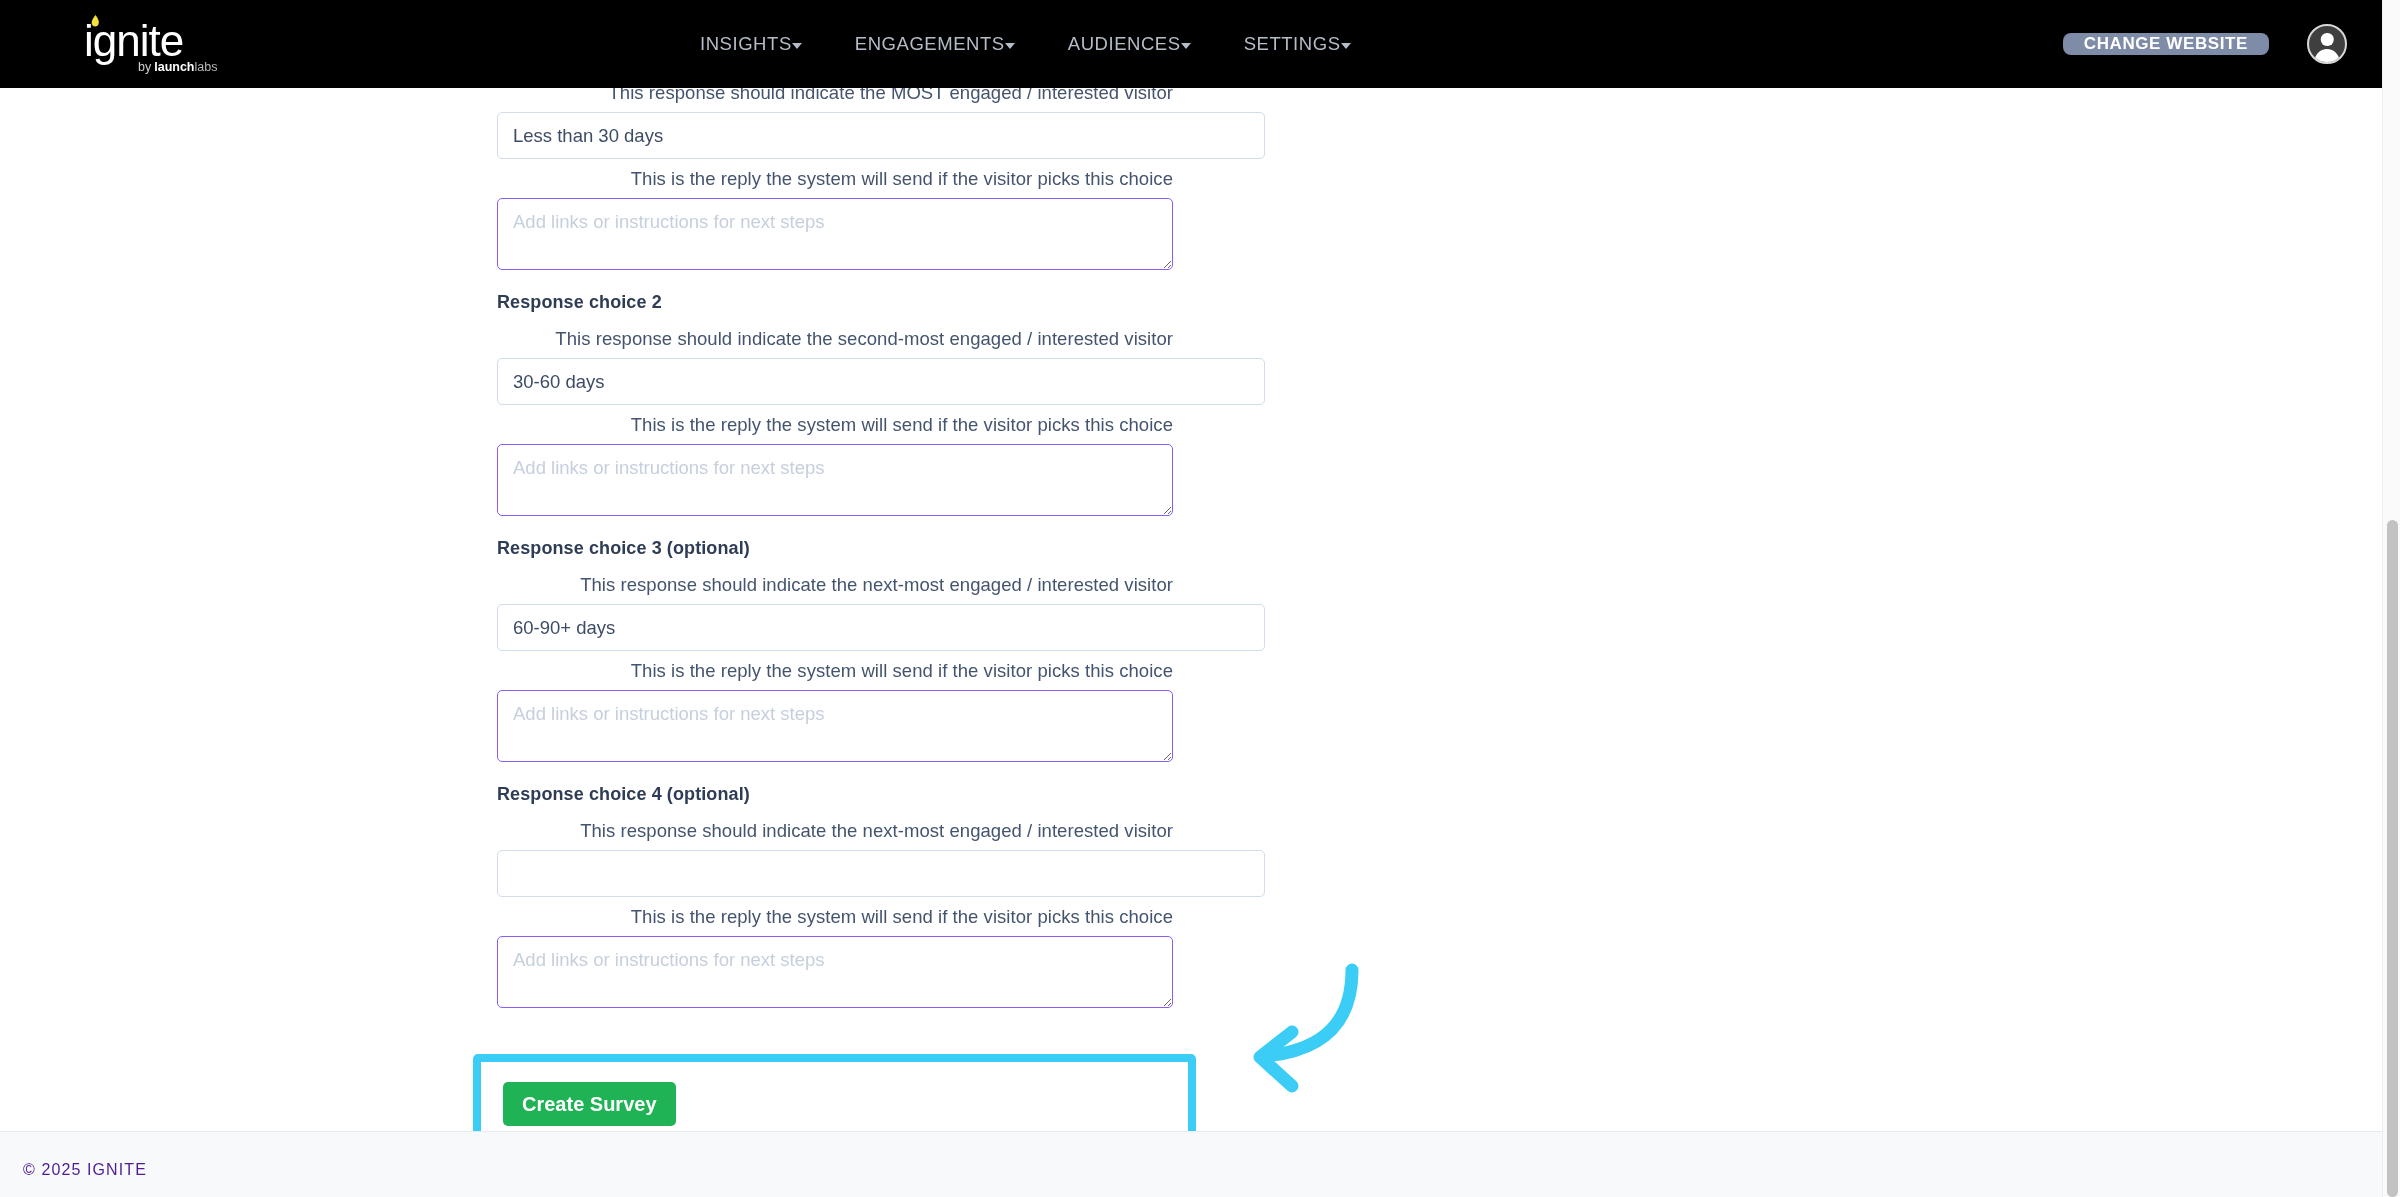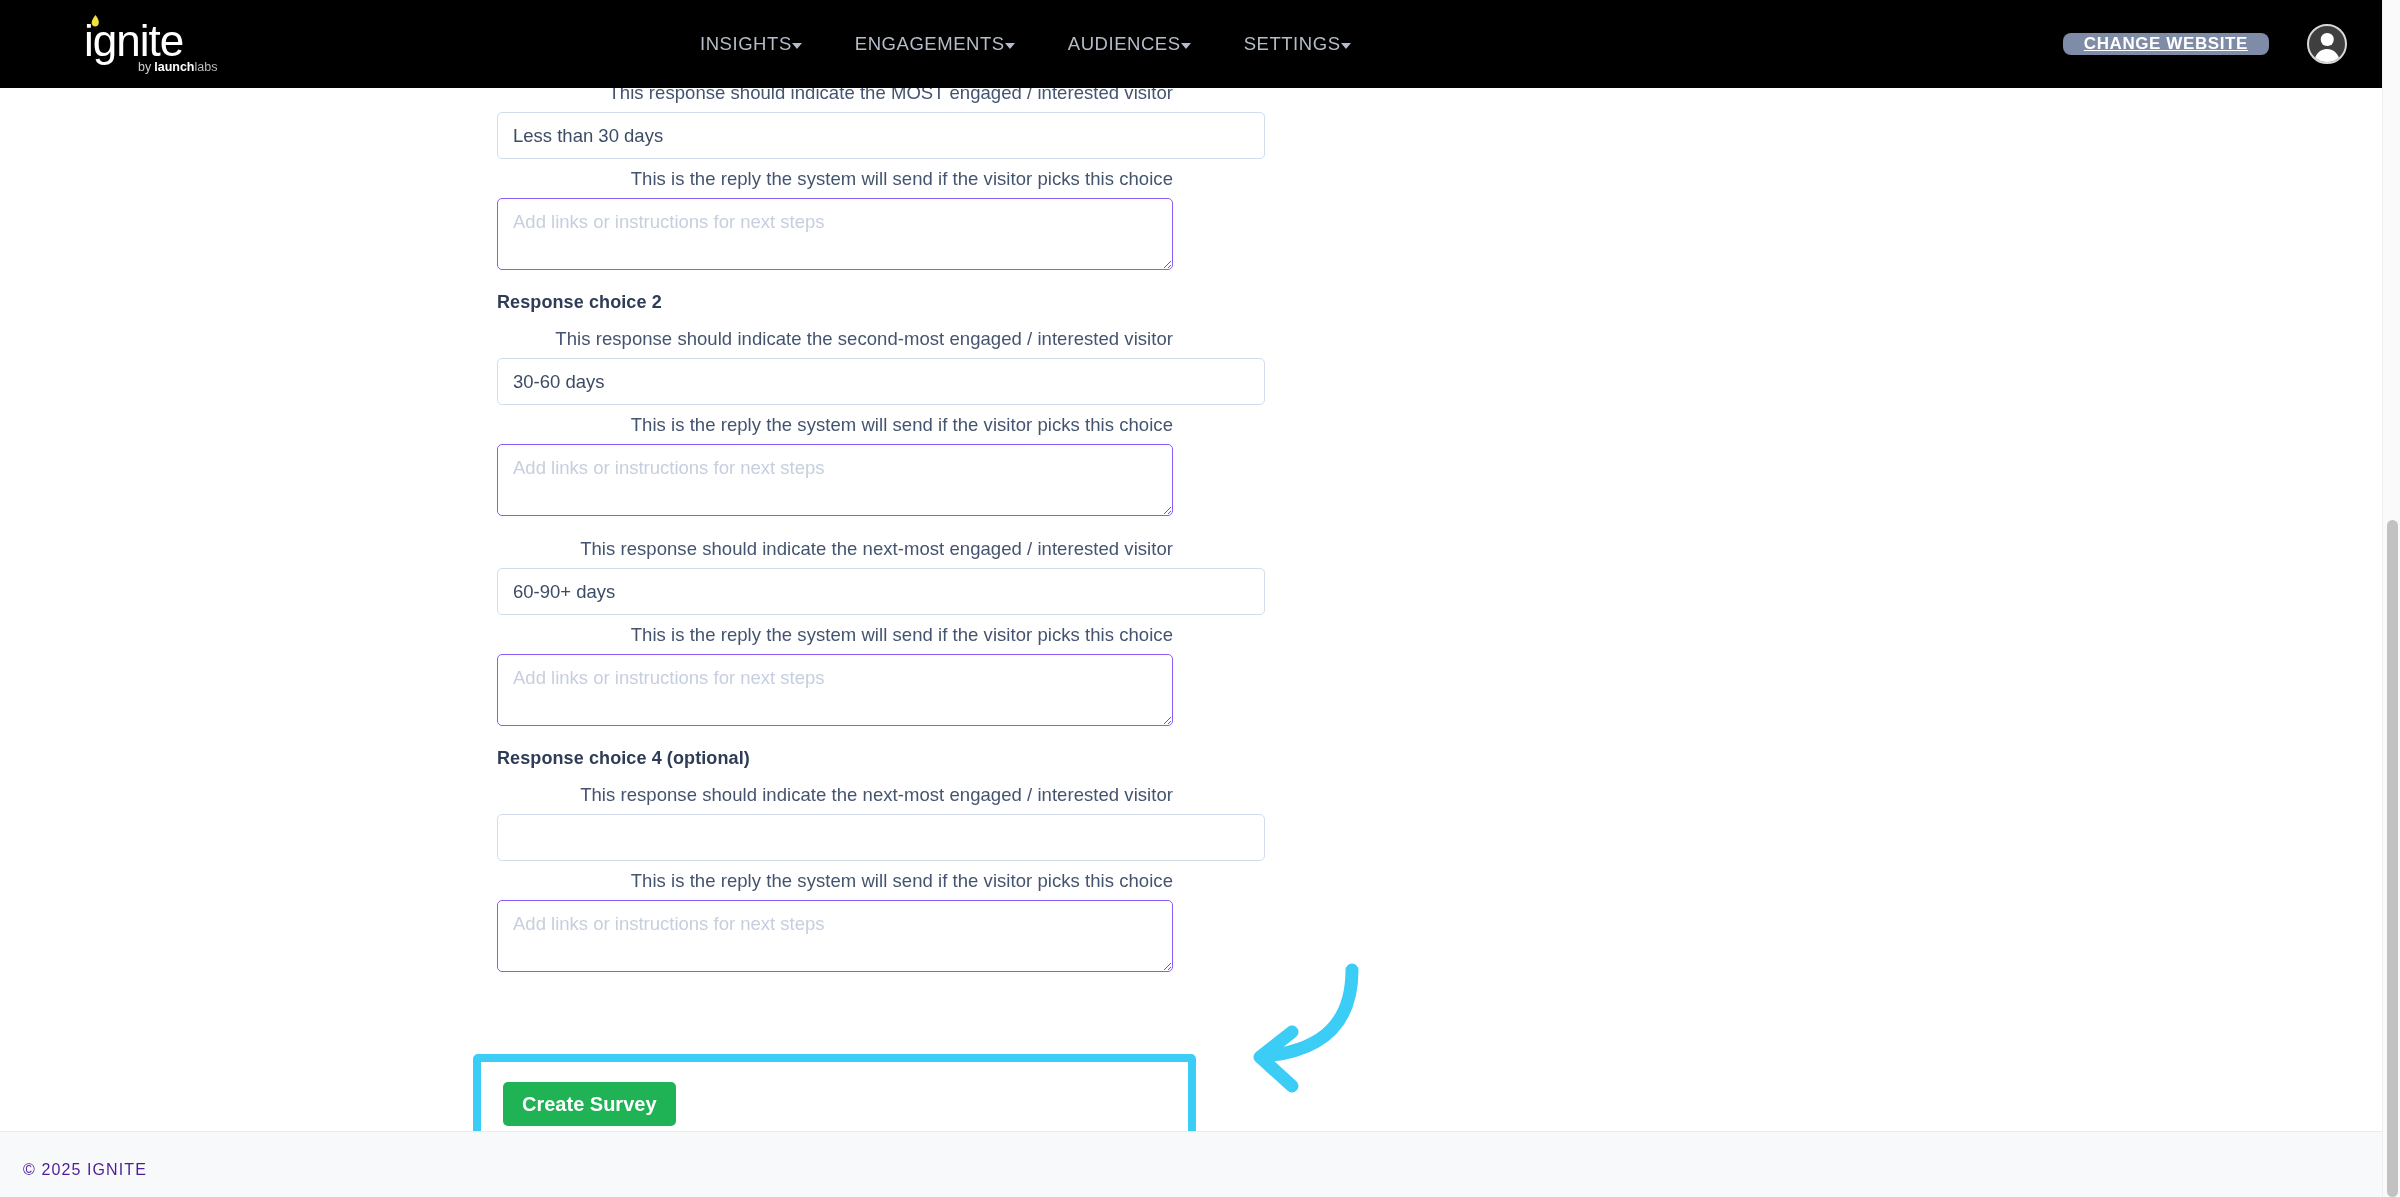--- a/index.html
+++ b/index.html
@@ -76,21 +76,20 @@
     color: #ffffff;
     border: none;
     border-radius: 8px;
     padding: 1px 21px;
     font-size: 17px;
     font-weight: bold;
     letter-spacing: 0.6px;
     font-family: "Liberation Sans", sans-serif;
     cursor: pointer;
     white-space: nowrap;
-    text-decoration: underline;
   }
   .avatar {
     width: 40px; height: 40px;
     border-radius: 50%;
     background: #3f3f3f;
     border: 2.5px solid #d8d8d8;
     position: relative;
     overflow: hidden;
     cursor: pointer;
     flex: none;
@@ -311,20 +310,21 @@
 
     <div>
       <h3 class="section-heading">Response choice 2</h3>
       <p class="help-label">This response should indicate the second-most engaged / interested visitor</p>
       <input class="text-input gap-after-input" type="text" value="30-60 days" style="">
       <p class="help-label">This is the reply the system will send if the visitor picks this choice</p>
       <textarea class="text-area gap-after-area" placeholder="Add links or instructions for next steps" style=""></textarea>
     </div>
 
     <div>
+      <h3 class="section-heading">Response choice 3 (optional)</h3>
       <p class="help-label">This response should indicate the next-most engaged / interested visitor</p>
       <input class="text-input gap-after-input" type="text" value="60-90+ days" style="">
       <p class="help-label">This is the reply the system will send if the visitor picks this choice</p>
       <textarea class="text-area gap-after-area" placeholder="Add links or instructions for next steps" style=""></textarea>
     </div>
 
     <div>
       <h3 class="section-heading">Response choice 4 (optional)</h3>
       <p class="help-label">This response should indicate the next-most engaged / interested visitor</p>
       <input class="text-input gap-after-input" type="text" value="" style="">

